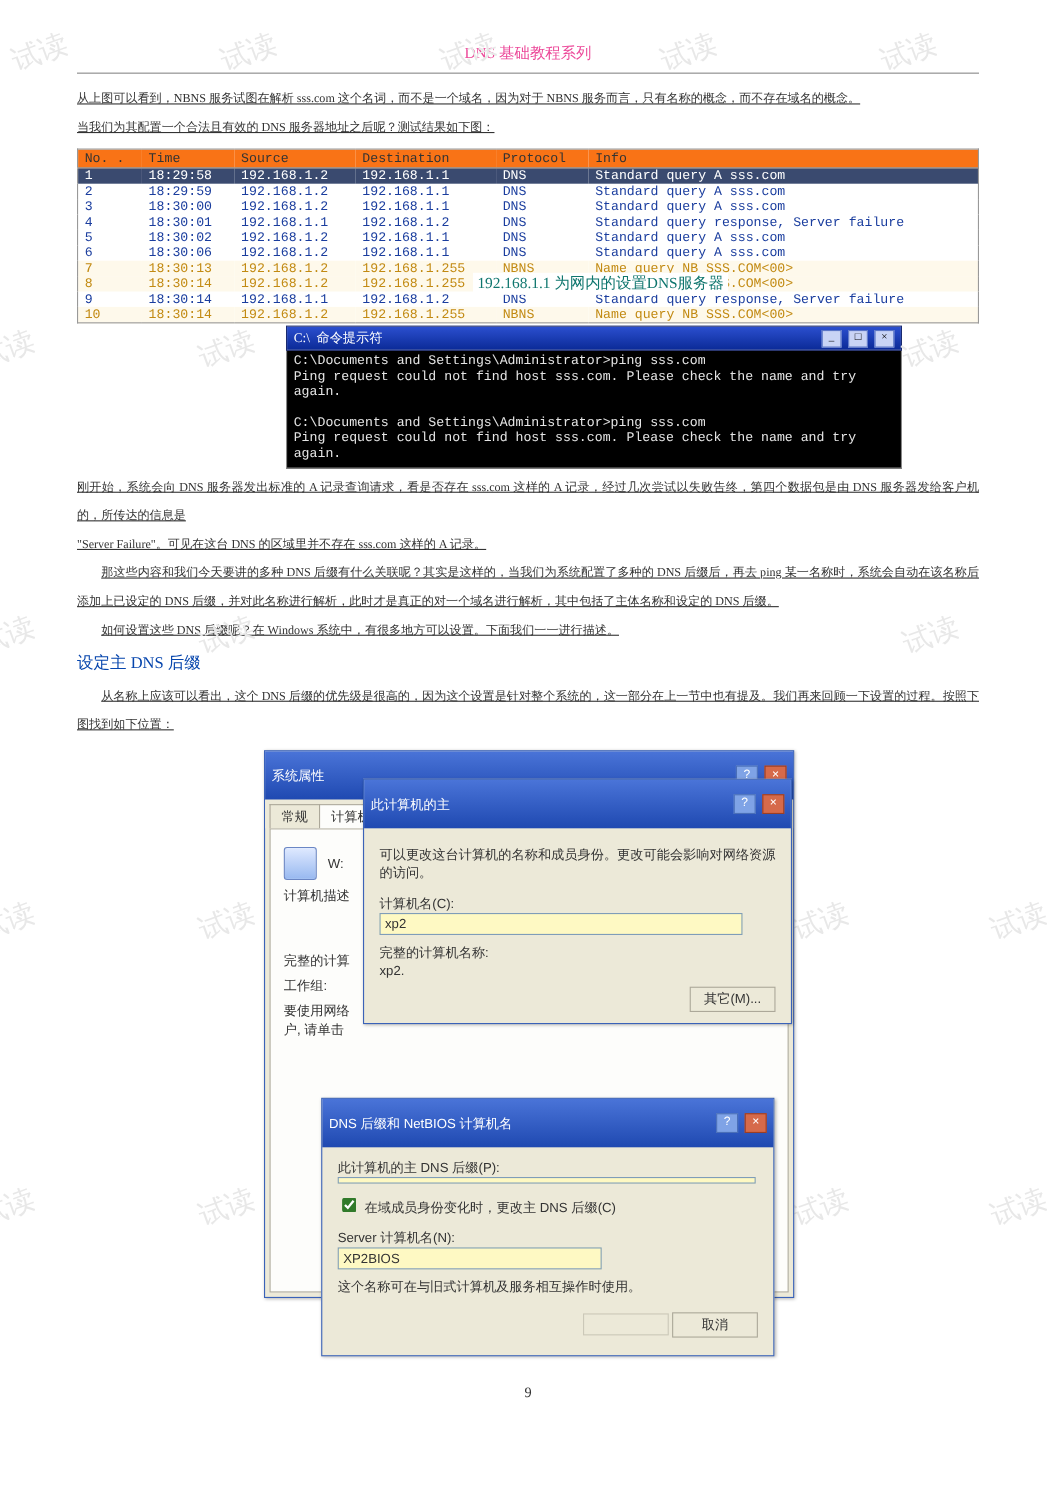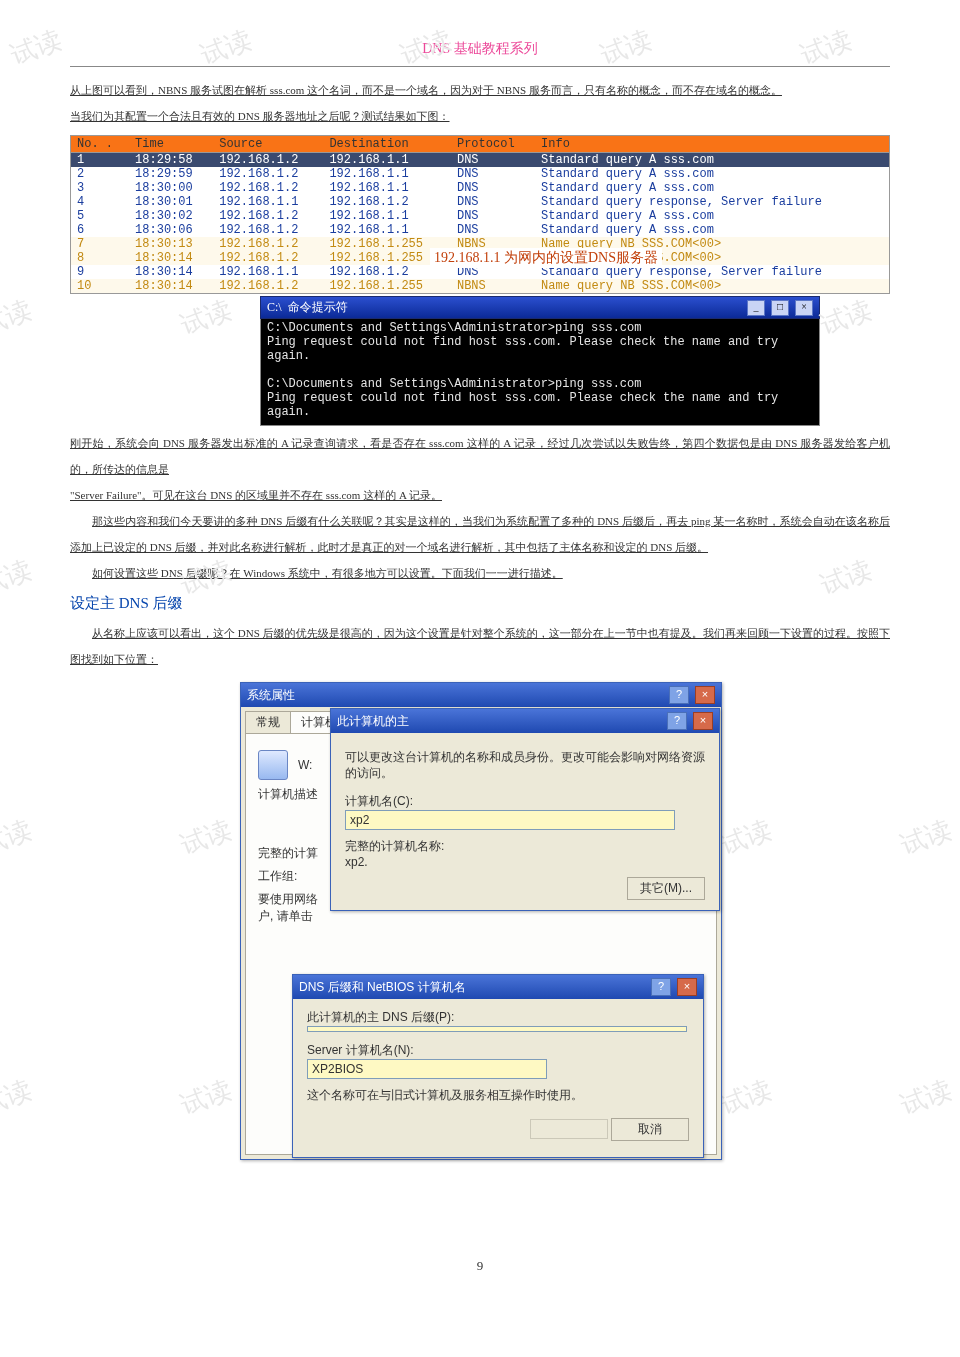--- a/index.html
+++ b/index.html
@@ -76,21 +76,21 @@
   .row-dns-sel td { background: #3a4a6f; color: #fff; }
   .row-dns-std td { color: #1a3d9e; }
   .row-nbns td { color: #c28a12; background: #fef9eb; }
   .row-resp td { color: #1a3d9e; }
 
   .capnote {
     position: absolute;
     left: 430px;
     margin-top: -46px;
     background: #fff;
-    color: #c2410c;
+    color: #0f766e;
     font-family: "SimSun", serif;
     font-size: 14px;
     padding: 1px 4px;
   }
 
   
   .cmd-wrap {
     width: 560px;
     margin: 2px 0 4px 190px;
   }
@@ -136,21 +136,21 @@
     position: absolute;
     border: 1px solid #3a62b8;
     background: #ece9d8;
     box-shadow: 1px 1px 3px rgba(0,0,0,.3);
     font-family: Tahoma, "SimSun", sans-serif;
     font-size: 12px;
   }
   .win .titlebar {
     background: linear-gradient(#4a74d8, #1f49b1);
     color: #fff;
-    padding: 3px 6px;
+    padding: 13px 6px;
     display: flex;
     align-items: center;
     gap: 6px;
   }
   .win .titlebar .t { flex: 1; }
   .close-x {
     width: 18px; height: 16px; background: #d66a4a;
     border: 1px solid #9b3e25; color: #fff;
     font-size: 11px; text-align: center; line-height: 14px;
   }
@@ -203,21 +203,21 @@
   .rename-body { padding: 10px 14px; }
   .rename-body .note { margin: 6px 0 12px 0; line-height: 16px; }
   .textbox {
     border: 1px solid #7f9db9;
     background: #fef9c3;
     padding: 2px 4px;
     width: 320px;
     display: block;
   }
 
-  .suffix-win { left: 52px; top: 292px; width: 410px; }
+  .suffix-win { left: 52px; top: 316px; width: 410px; }
   .suffix-body { padding: 10px 14px 16px 14px; }
   .chk { margin-right: 4px; accent-color: #317a2a; }
 
   .footer-pagenum {
     text-align: center;
     font-size: 13px;
     margin: 16px 0 0 0;
     color: #333;
   }
 </style>
@@ -433,20 +433,24 @@
 
     <div class="win suffix-win">
       <div class="titlebar">
         <span class="t">DNS 后缀和 NetBIOS 计算机名</span>
         <span class="help-q">?</span>
         <span class="close-x">×</span>
       </div>
       <div class="suffix-body">
         <div>此计算机的主 DNS 后缀(P):</div>
         <span class="textbox" style="width:370px"></span>
+        <div style="margin-top:10px">
+          <input type="checkbox" class="chk" checked="" style="">
+          <span>在域成员身份变化时，更改主 DNS 后缀(C)</span>
+        </div>
         <div style="margin-top:10px">Server 计算机名(N):</div>
         <span class="textbox" style="width:230px">XP2BIOS</span>
         <div style="margin-top:8px">这个名称可在与旧式计算机及服务相互操作时使用。</div>
         <div style="text-align:right; margin-top:14px">
           <span class="btn" style="opacity:.5">&nbsp;&nbsp;&nbsp;&nbsp;</span>
           <span class="btn">取消</span>
         </div>
       </div>
     </div>
 

